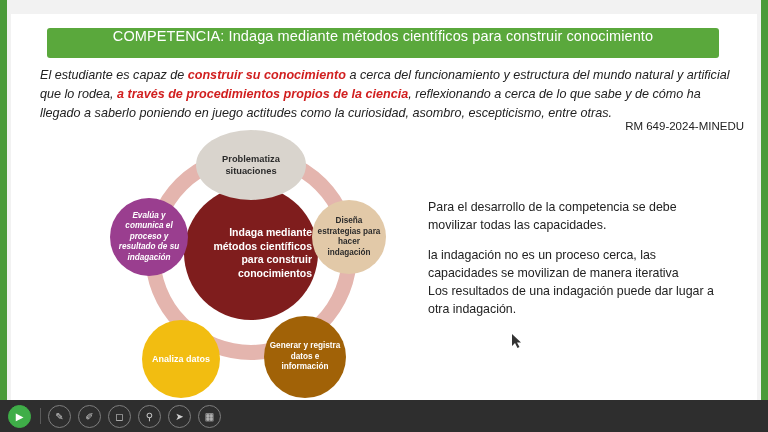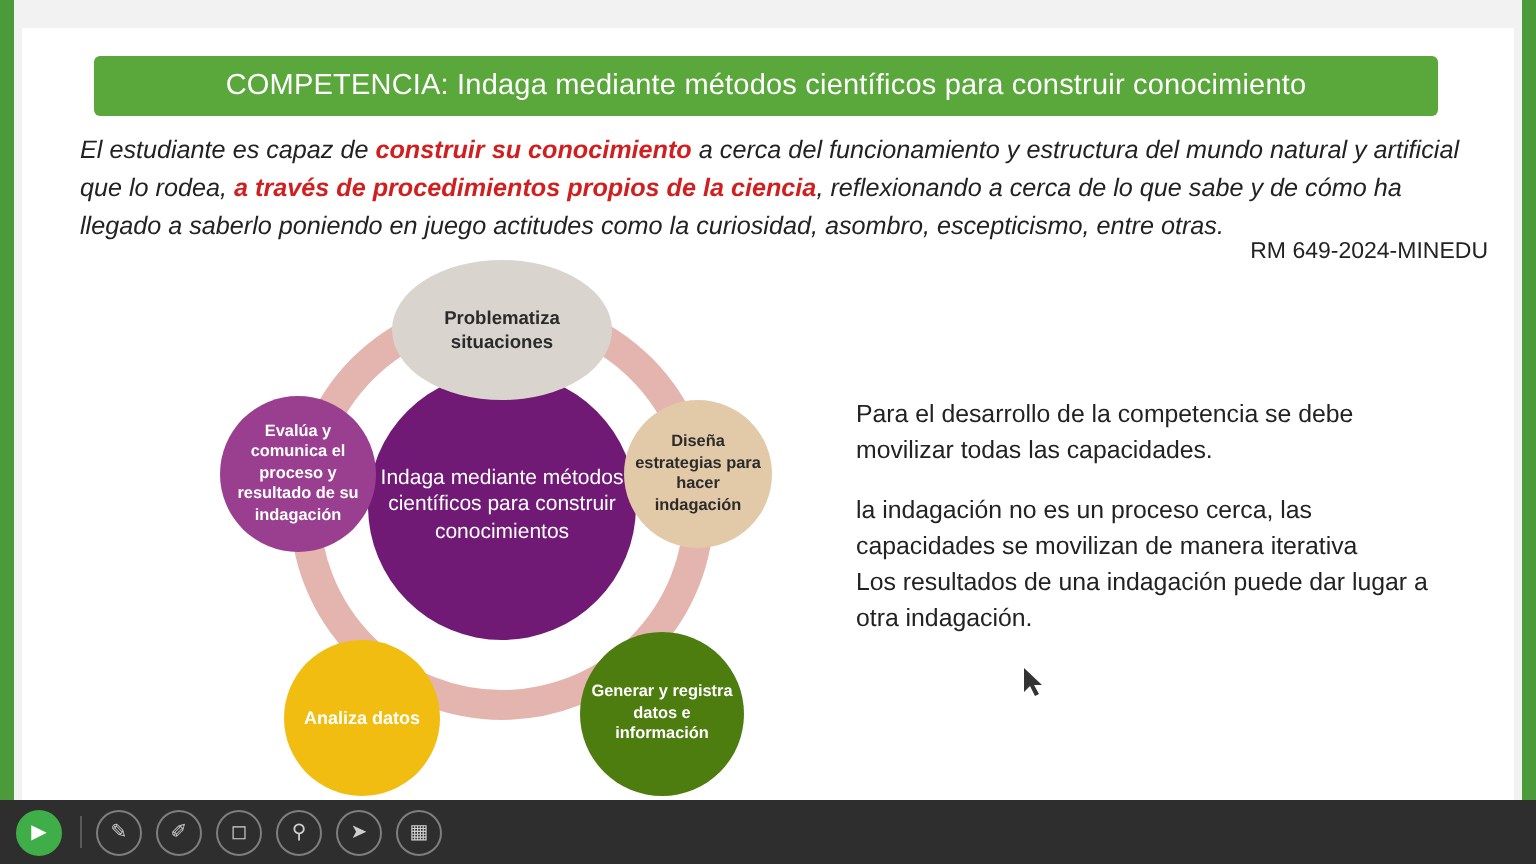--- a/index.html
+++ b/index.html
@@ -53,21 +53,20 @@
     width: 768px; height: 14px;
     background: #f2f2f2;
   }
   .title-banner {
     position: absolute;
     left: 47px; top: 28px;
     width: 672px; height: 30px;
     background: #5aa83c;
     border-radius: 3px;
     display: flex;
-    align-items: center;
     justify-content: center;
     box-sizing: border-box;
   }
   .title-banner .title-text {
     color: #ffffff;
     font-size: 14.5px;
     letter-spacing: 0.1px;
     white-space: nowrap;
   }
   .paragraph {
@@ -104,29 +103,29 @@
     width: 212px; height: 212px;
     border-radius: 50%;
     border: 15px solid #e4b5ae;
     box-sizing: border-box;
   }
   .center-circle {
     position: absolute;
     left: 94px; top: 56px;
     width: 134px; height: 134px;
     border-radius: 50%;
-    background: #701a75;
+    background: #7f1d1d;
     color: #ffffff;
     display: flex;
     align-items: center;
     justify-content: center;
-    text-align: center;
+    text-align: right;
     font-size: 10.5px;
     line-height: 13.5px;
-    font-weight: normal;
+    font-weight: bold;
     box-sizing: border-box;
     padding: 6px;
   }
   .node {
     position: absolute;
     border-radius: 50%;
     display: flex;
     align-items: center;
     justify-content: center;
     text-align: center;
@@ -151,32 +150,33 @@
     width: 74px; height: 74px;
     background: #e2c9a8;
     color: #2b2b2b;
     font-size: 8.2px;
   }
   .node-left {
     left: 20px; top: 68px;
     width: 78px; height: 78px;
     background: #9a3e8f;
     color: #ffffff;
+    font-style: italic;
   }
   .node-bottom-left {
     left: 52px; top: 190px;
     width: 78px; height: 78px;
     background: #f2bd11;
     color: #ffffff;
     font-size: 9px;
   }
   .node-bottom-right {
-    left: 200px; top: 186px;
+    left: 174px; top: 186px;
     width: 82px; height: 82px;
-    background: #4d7c0f;
+    background: #a16207;
     color: #ffffff;
   }
   .side-text {
     position: absolute;
     left: 428px; top: 198px;
     width: 300px;
     font-size: 12.4px;
     line-height: 18px;
     color: #222222;
   }

